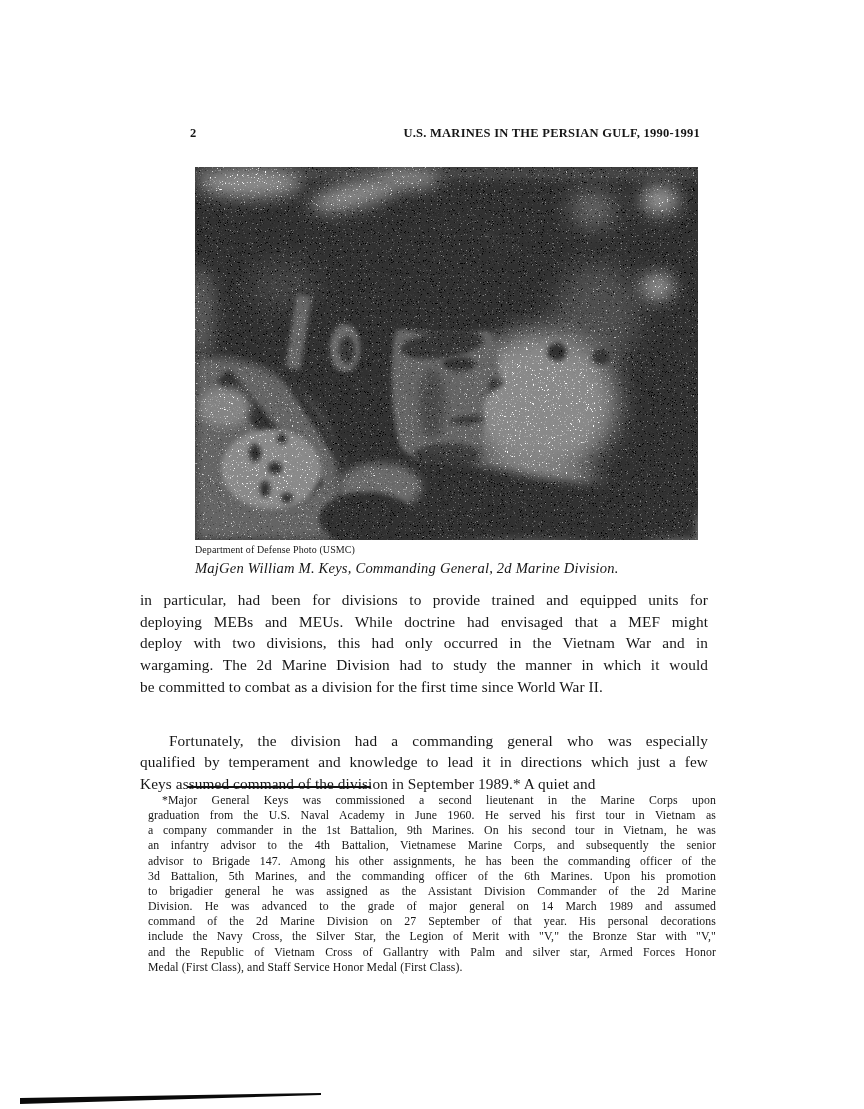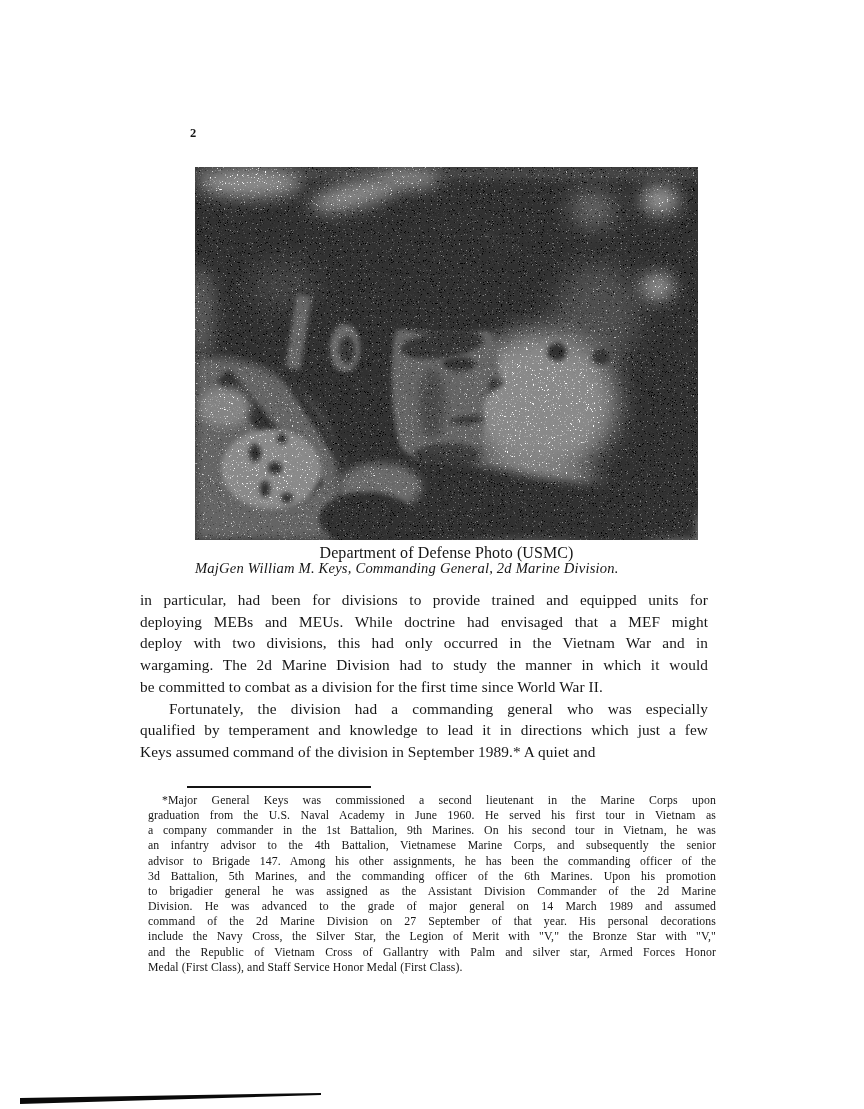--- a/index.html
+++ b/index.html
@@ -17,52 +17,53 @@
     display:flex;justify-content:space-between;align-items:baseline;
     font-size:12.5px;font-weight:700;letter-spacing:.25px;
   }
   .photo{
     position:absolute;left:195px;top:167px;width:503px;height:373px;
     overflow:hidden;background:#0e0e0e;
   }
   .photo svg{display:block;filter:grayscale(1) contrast(1.45) brightness(1.02);}
   .credit{
     position:absolute;left:195px;top:544px;width:503px;
-    text-align:center;font-size:16px;letter-spacing:.1px;
+    text-align:left;font-size:10px;letter-spacing:.1px;
   }
   .caption{
     position:absolute;left:195px;top:560px;width:503px;
     text-align:left;font-style:italic;font-size:14.6px;letter-spacing:.2px;
   }
   .body-text{
     position:absolute;left:140px;top:589px;width:568px;
     font-size:15.3px;line-height:21.7px;letter-spacing:.1px;
   }
   .tline{text-align:justify;text-align-last:justify;white-space:normal;}
   .tline.para-end{text-align-last:left;}
-  .tline.indent{padding-left:29px;}
+  .tline.indent{padding-left:29px;margin-top:32px;}
   .fn-rule{
     position:absolute;left:187px;top:786px;width:184px;height:2px;background:#141414;
   }
   .footnote{
     position:absolute;left:148px;top:793px;width:568px;
     font-size:11.8px;line-height:15.15px;letter-spacing:.1px;
   }
   .fline{text-align:justify;text-align-last:justify;}
   .fline.para-end{text-align-last:left;}
   .fline.fn-indent{padding-left:14px;}
   .bottom-rule{position:absolute;left:19px;top:1091px;}
 </style>
 </head>
 <body>
 
 <div class="page">
 
   <div class="header">
     <span>2</span>
+    <span>U.S. MARINES IN THE PERSIAN GULF, 1990-1991</span>
   </div>
 
   <div class="photo">
     <svg viewBox="0 0 503 373" width="503" height="373" preserveAspectRatio="none" xmlns="http://www.w3.org/2000/svg">
       <defs>
         <filter id="b12" x="-60%" y="-60%" width="220%" height="220%">
             <feGaussianBlur stdDeviation="12"></feGaussianBlur>
           </filter>
         <filter id="b8" x="-60%" y="-60%" width="220%" height="220%">
             <feGaussianBlur stdDeviation="8"></feGaussianBlur>

